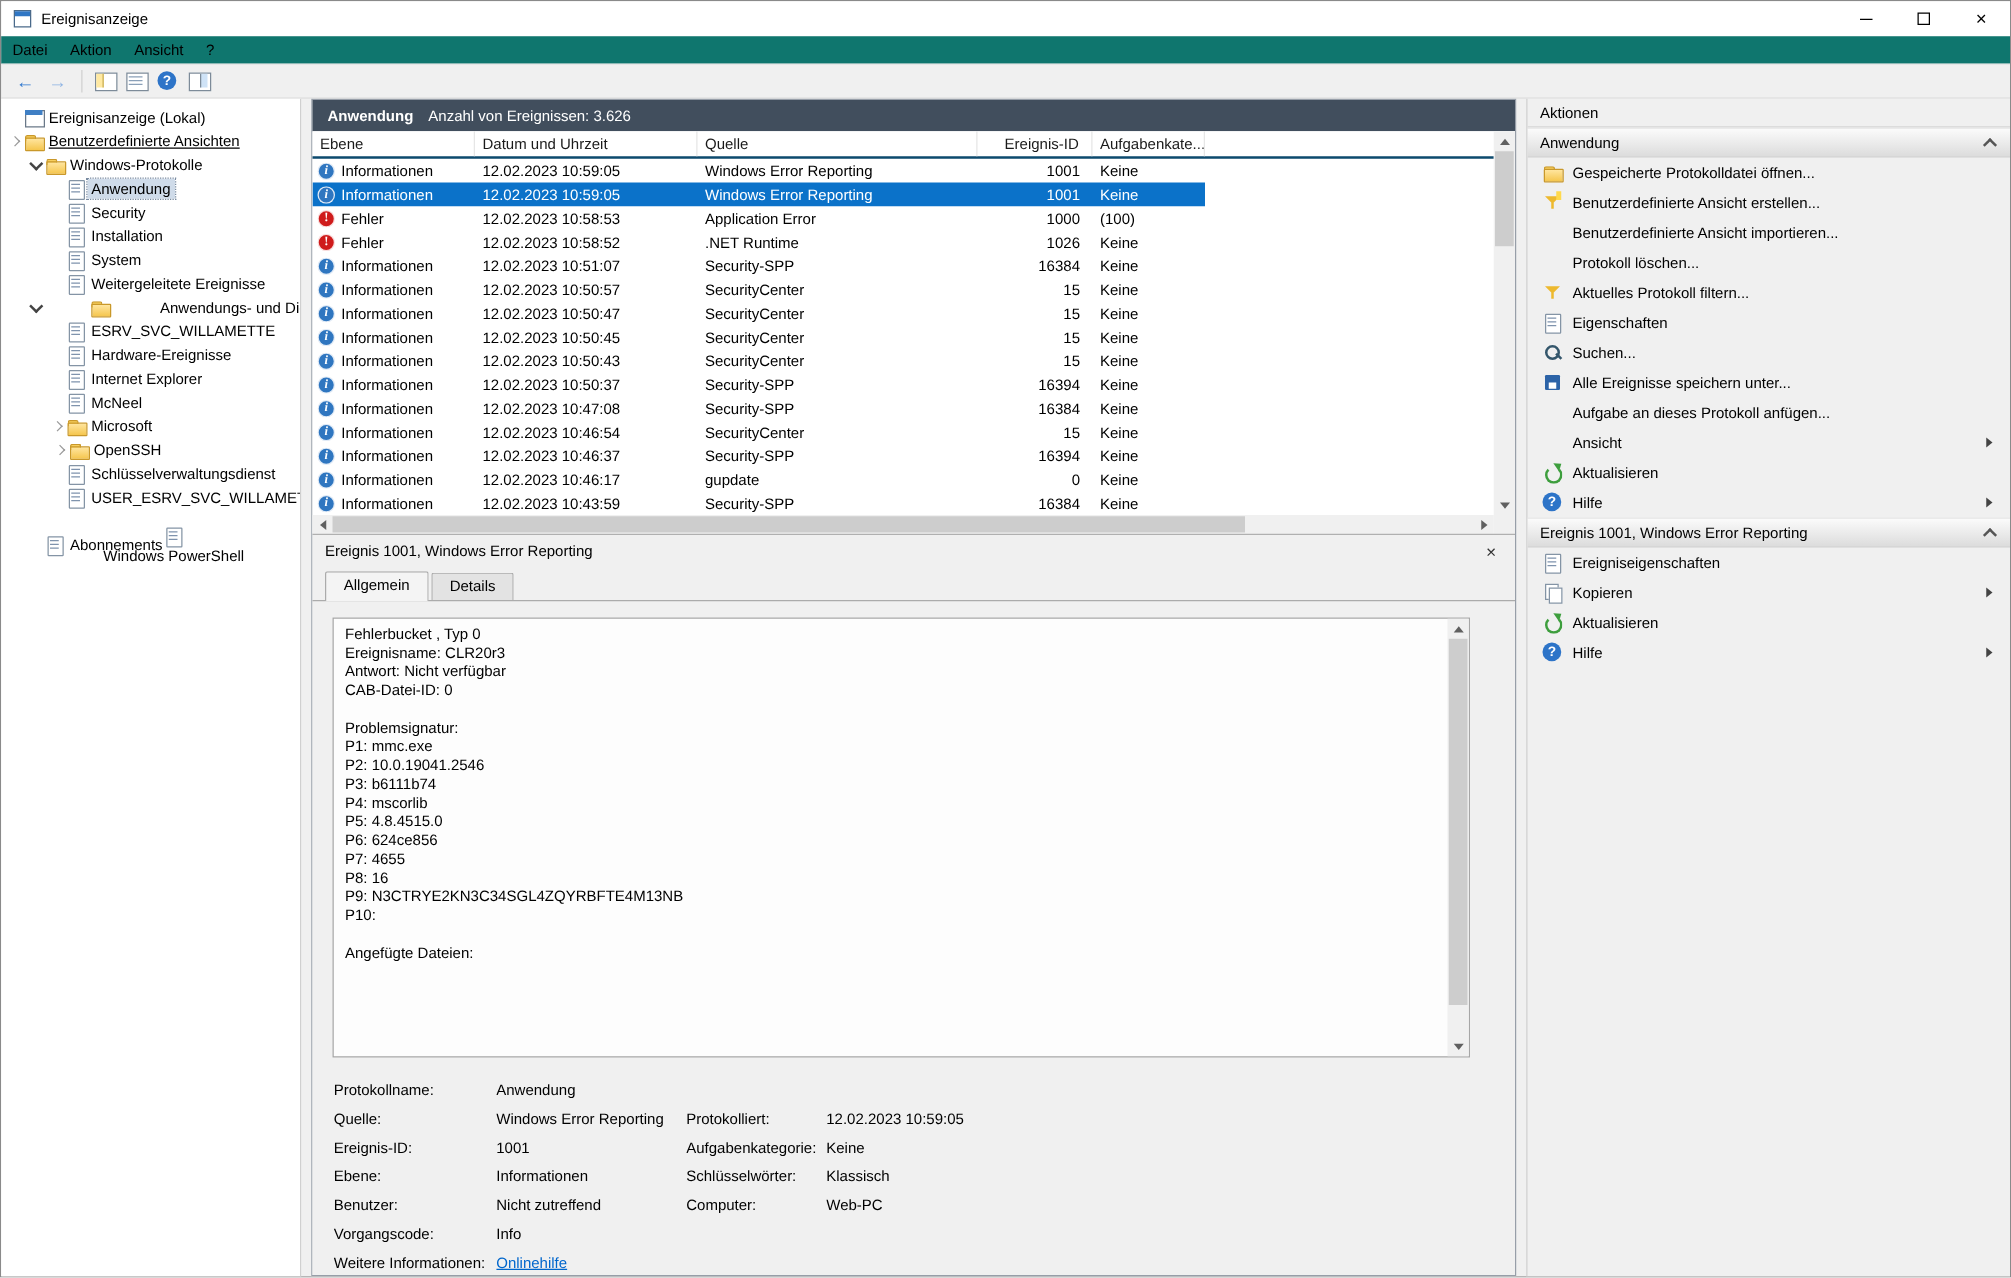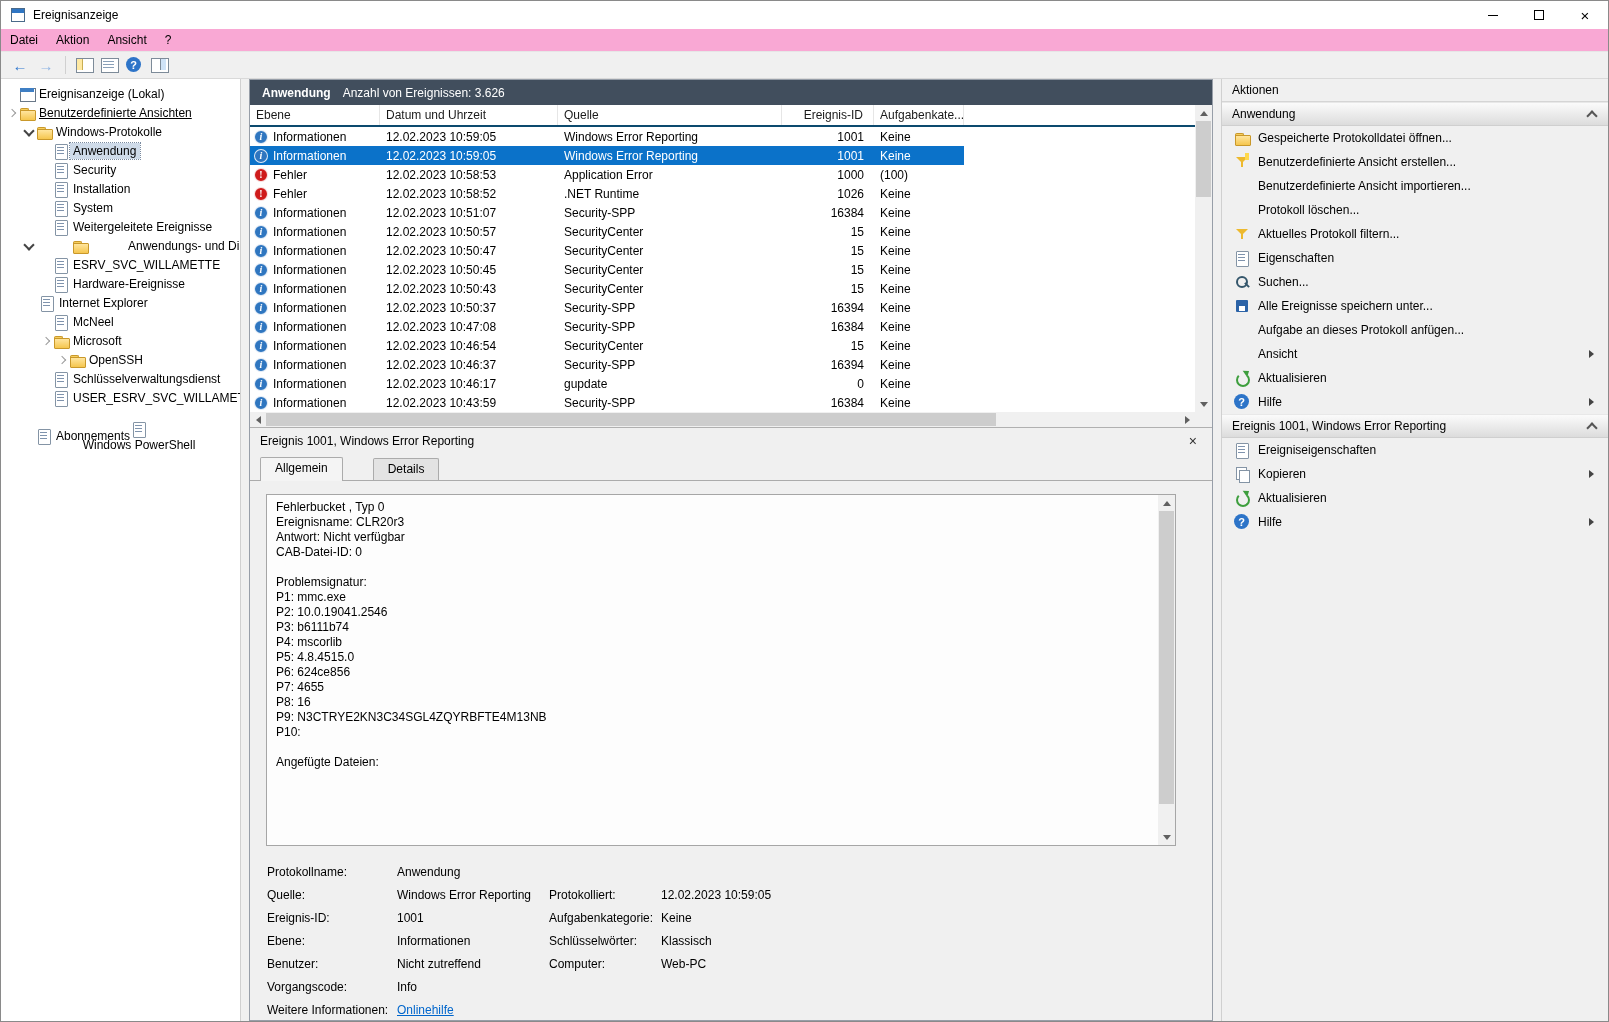--- a/index.html
+++ b/index.html
@@ -12,21 +12,21 @@
   .app-icon{width:16px;height:16px;margin:0 7px 0 9px;position:relative;flex:none;}
   .app-icon::before{content:"";position:absolute;inset:1px;background:#fff;border:1px solid #4a6a8a;}
   .app-icon::after{content:"";position:absolute;left:2px;right:2px;top:2px;height:4px;background:#2f76c4;}
   .win-controls{margin-left:auto;display:flex;height:100%;}
   .win-btn{width:46px;height:100%;display:flex;align-items:center;justify-content:center;}
   .glyph-min{width:10px;height:1px;background:#000;display:block;}
   .glyph-max{width:10px;height:10px;border:1px solid #000;display:block;}
   .glyph-close{font-size:15px;line-height:1;}
 
   
-  .menubar{height:22px;background:#f9a8d4;display:flex;align-items:center;flex:none;}
+  .menubar{height:22px;background:#0f766e;display:flex;align-items:center;flex:none;}
   .menu-item{padding:3px 9px;}
   .toolbar{height:28px;background:#f0f0f0;border-top:1px solid #e6e6e6;border-bottom:1px solid #d9d9d9;display:flex;align-items:center;gap:4px;padding:0 8px;flex:none;}
   .tb-arrow{font-size:15px;font-weight:bold;width:22px;text-align:center;}
   .tb-back{color:#2e77cf;}
   .tb-forward{color:#8fb4e3;}
   .tb-sep{width:1px;height:18px;background:#d0d0d0;margin:0 4px;}
   .tb-ic{width:21px;height:18px;position:relative;}
   .tb-console-tree::before{content:"";position:absolute;left:2px;top:2px;width:16px;height:13px;background:#fff;border:1px solid #7d8b99;}
   .tb-console-tree::after{content:"";position:absolute;left:3px;top:3px;width:5px;height:11px;background:#ffe9a2;border-right:1px solid #c9ae52;}
   .tb-properties::before{content:"";position:absolute;left:2px;top:2px;width:16px;height:13px;background:#fff;border:1px solid #7d8b99;}
@@ -102,21 +102,21 @@
   .tri-up{border-left:4px solid transparent;border-right:4px solid transparent;border-bottom:5px solid #606060;}
   .tri-down{border-left:4px solid transparent;border-right:4px solid transparent;border-top:5px solid #606060;}
   .tri-left{border-top:4px solid transparent;border-bottom:4px solid transparent;border-right:5px solid #606060;}
   .tri-right{border-top:4px solid transparent;border-bottom:4px solid transparent;border-left:5px solid #606060;}
 
   
   .detail{flex:1;background:#f0f0f0;border-top:1px solid #b0b0b0;display:flex;flex-direction:column;min-height:0;}
   .detail-header{height:25px;display:flex;align-items:center;padding:0 10px;flex:none;}
   .detail-title{flex:1;}
   .detail-close{font-size:14px;color:#333;padding:0 5px;}
-  .tabs{display:flex;align-items:flex-end;padding:4px 0 0 10px;height:28px;border-bottom:1px solid #ababab;flex:none;gap:28px;}
+  .tabs{display:flex;align-items:flex-end;padding:4px 0 0 10px;height:28px;border-bottom:1px solid #ababab;flex:none;}
   .tab{padding:3px 14px 4px;border:1px solid #ababab;border-bottom:none;background:#e3e3e3;margin-right:2px;border-radius:2px 2px 0 0;position:relative;}
   .tab.active{background:#f4f4f4;margin-bottom:-1px;padding-bottom:6px;z-index:1;}
   .tab-page{flex:1;min-height:0;display:flex;flex-direction:column;}
   .msg-wrap{margin:13px 36px 0 16px;position:relative;height:352px;flex:none;border:1px solid #a6a6a6;background:#fdfdfd;}
   .msg-box{position:absolute;inset:0;padding:5px 26px 4px 9px;white-space:pre;line-height:15px;overflow:hidden;}
   .msg-scroll{position:absolute;right:0;top:0;bottom:0;width:17px;}
   .fields{margin:14px 36px 0 17px;display:grid;grid-template-columns:130px 152px 112px 1fr;}
   .fields .cell{height:23px;display:flex;align-items:center;overflow:hidden;white-space:nowrap;}
   .link{color:#0066cc;text-decoration:underline;}
 
@@ -220,36 +220,36 @@
         <div class="tree-row" style="padding-left: 38px;">
           <span class="chev"></span>
           <span class="ic ic-log"></span>
           <span class="tree-label">ESRV_SVC_WILLAMETTE</span>
         </div>
         <div class="tree-row" style="padding-left: 38px;">
           <span class="chev"></span>
           <span class="ic ic-log"></span>
           <span class="tree-label">Hardware-Ereignisse</span>
         </div>
-        <div class="tree-row" style="padding-left: 24px;">
+        <div class="tree-row" style="padding-left: 38px;">
           <span class="chev"></span>
           <span class="ic ic-log"></span>
           <span class="tree-label">Internet Explorer</span>
         </div>
         <div class="tree-row" style="padding-left: 38px;">
           <span class="chev"></span>
           <span class="ic ic-log"></span>
           <span class="tree-label">McNeel</span>
         </div>
         <div class="tree-row" style="padding-left: 38px;">
           <span class="chev chev-collapsed"></span>
           <span class="ic ic-folder"></span>
           <span class="tree-label">Microsoft</span>
         </div>
-        <div class="tree-row" style="padding-left: 54px;">
+        <div class="tree-row" style="padding-left: 40px;">
           <span class="chev chev-collapsed"></span>
           <span class="ic ic-folder"></span>
           <span class="tree-label">OpenSSH</span>
         </div>
         <div class="tree-row" style="padding-left: 38px;">
           <span class="chev"></span>
           <span class="ic ic-log"></span>
           <span class="tree-label">Schlüsselverwaltungsdienst</span>
         </div>
         <div class="tree-row" style="padding-left: 38px;">

